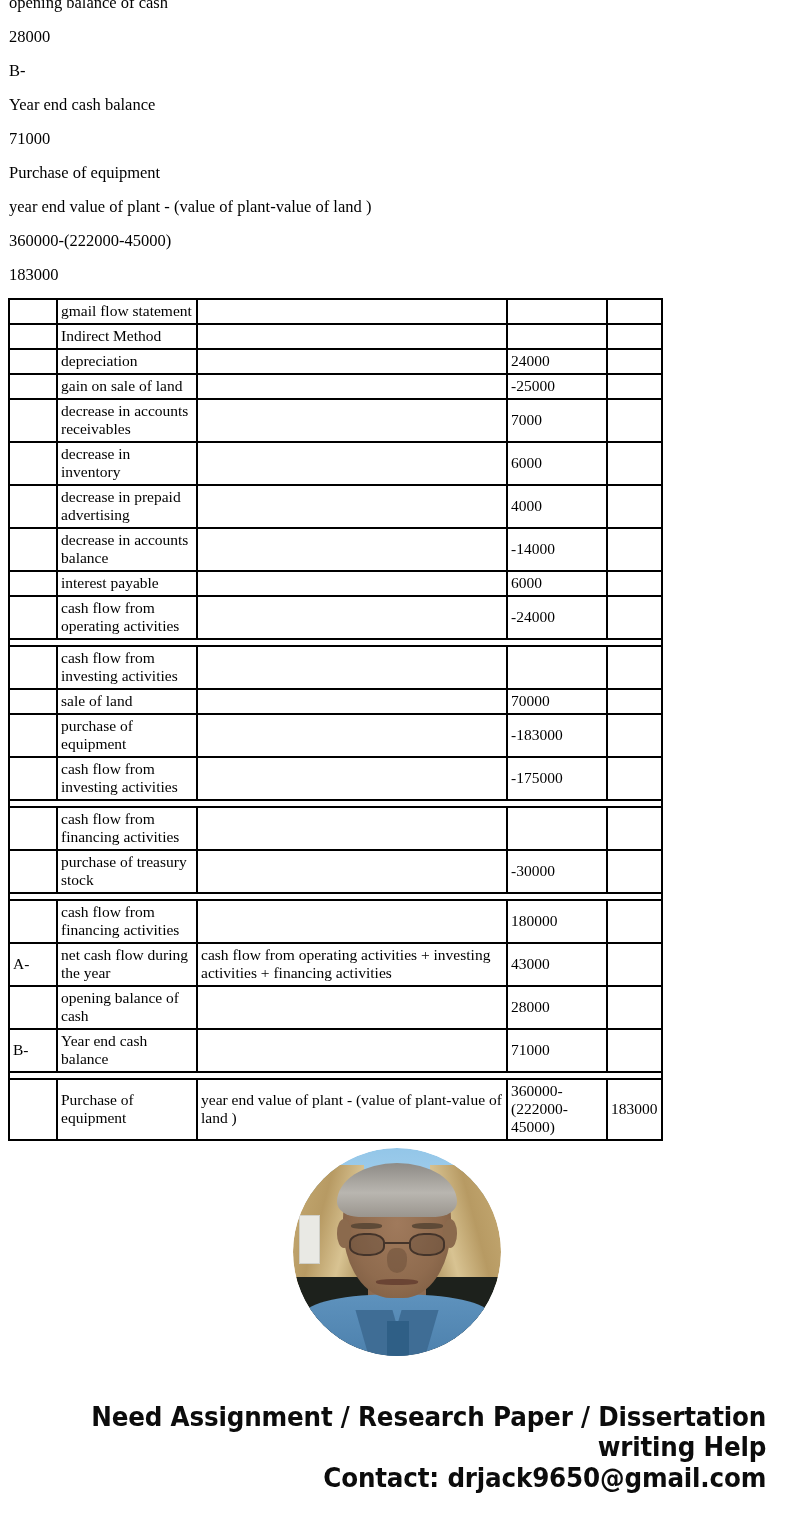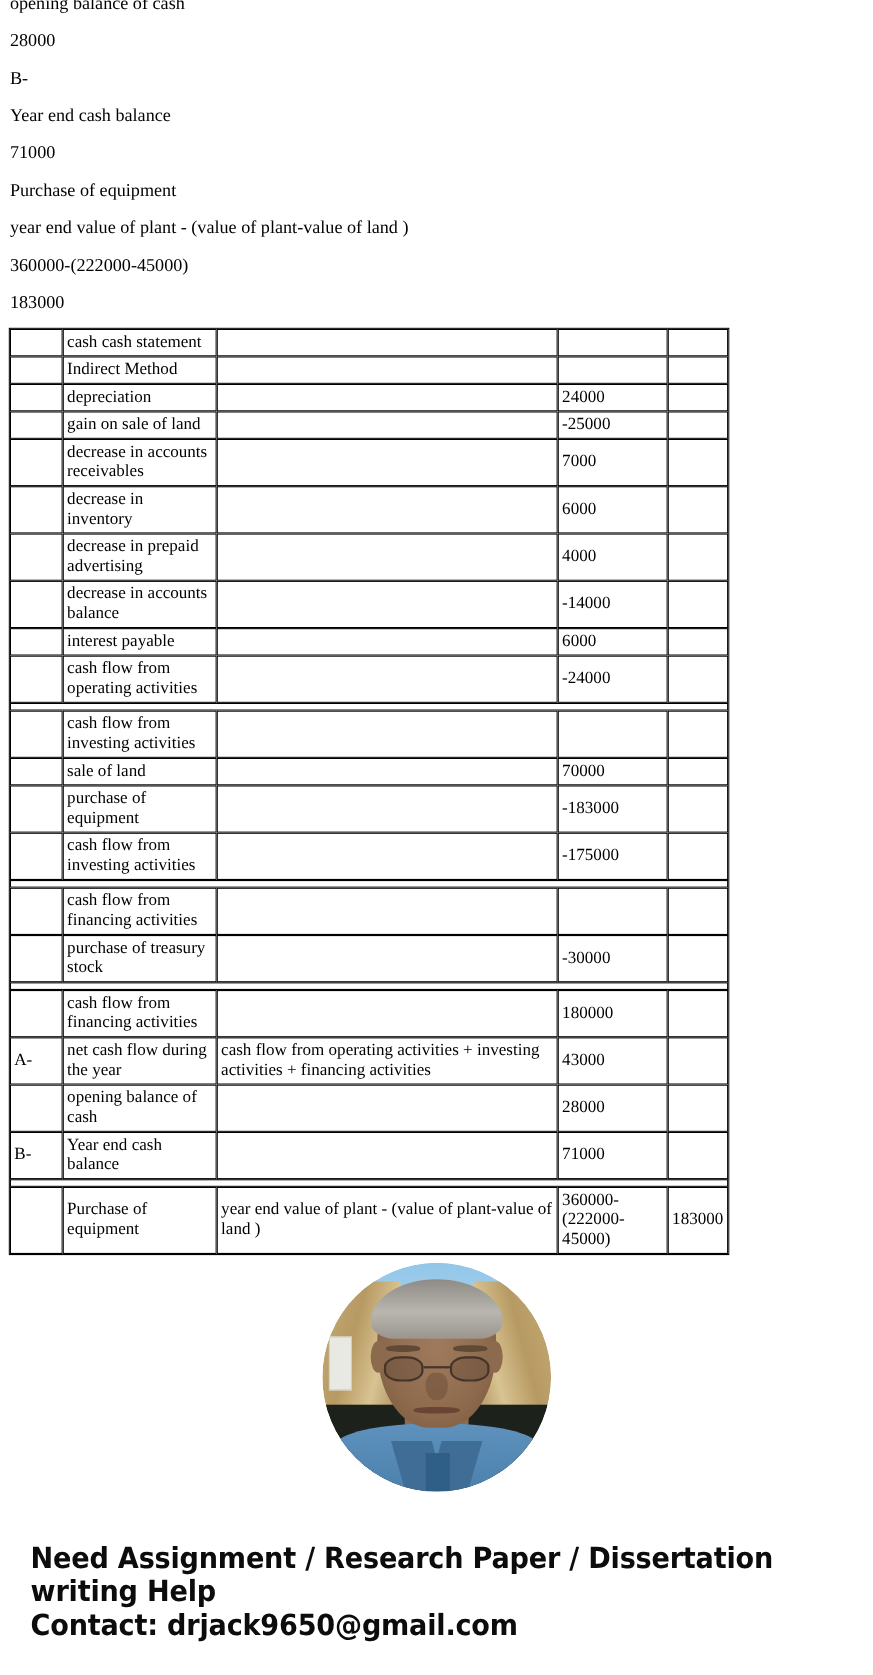--- a/index.html
+++ b/index.html
@@ -197,21 +197,21 @@
     position: absolute; left: 40%; top: 63%; width: 20%; height: 3%;
     background: #6a4434; border-radius: 40%;
   }
 
   
   #footer-cta {
     position: absolute;
     left: 0;
     top: 1402px;
     width: 794px;
-    text-align: left;
+    text-align: right;
   }
   #footer-cta .cta-line {
     font-family: "DejaVu Sans", "Liberation Sans", sans-serif;
     font-weight: bold;
     font-size: 26px;
     line-height: 30px;
     letter-spacing: -0.2px;
     color: #0c0c0c;
     margin: 0;
     padding: 0;
@@ -242,21 +242,21 @@
     <colgroup>
       <col class="c1">
         <col class="c2">
         <col class="c3">
         <col class="c4">
         <col class="c5">
     </colgroup>
     <tbody id="cashflow-body">
         <tr>
           <td></td>
-          <td>cash cash statement</td>
+          <td>gmail flow statement</td>
           <td></td>
           <td></td>
           <td></td>
         </tr>
         <tr>
           <td></td>
           <td>Indirect Method</td>
           <td></td>
           <td></td>
           <td></td>

